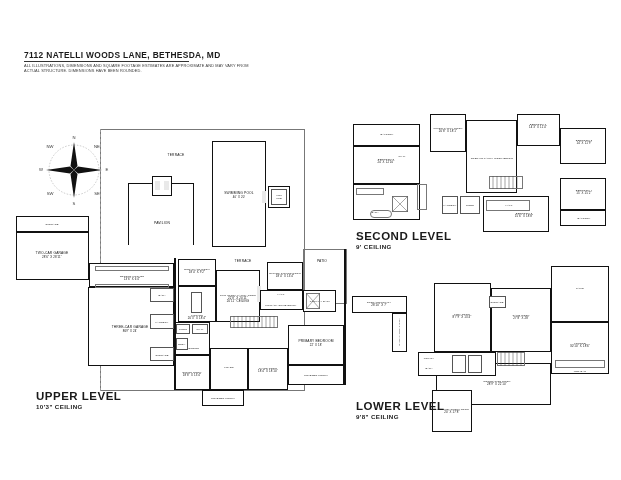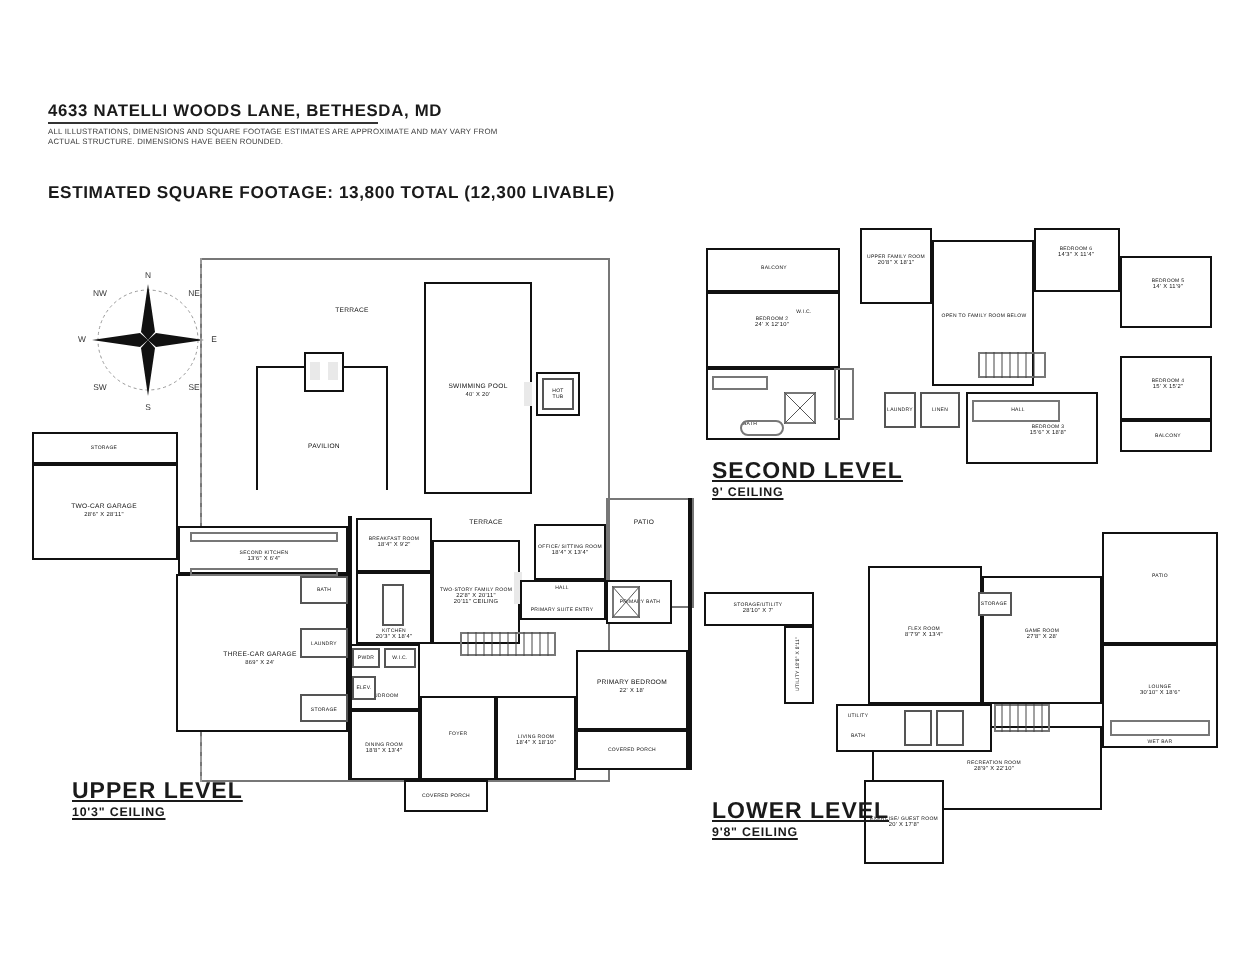--- a/index.html
+++ b/index.html
@@ -18,21 +18,21 @@
   .disc{
     position:absolute;left:24px;top:63px;font-size:3.9px;line-height:5.4px;
     letter-spacing:.12px;width:230px;color:#3a3a3a;
   }
   .sqft{
     position:absolute;left:24px;top:91px;font-size:8.6px;font-weight:bold;
     letter-spacing:.3px;white-space:nowrap;
   }
 
   
-  .lvl{position:absolute;white-space:nowrap;text-decoration:underline;}
+  .lvl{position:absolute;white-space:nowrap;}
   .lvl .t{font-size:11.5px;font-weight:bold;letter-spacing:.5px;}
   .lvl .c{font-size:6.2px;font-weight:bold;letter-spacing:.4px;margin-top:1px;}
   .w{position:absolute;background:#111;}            
   .rm{position:absolute;box-sizing:border-box;border:1.1px solid #111;background:#fff;}
   .rmt{position:absolute;box-sizing:border-box;border:.7px solid #555;background:#fff;}
   .thin{position:absolute;box-sizing:border-box;border:.6px solid #777;}
   .dash{position:absolute;box-sizing:border-box;border:.7px dashed #999;}
   .fill{position:absolute;background:#e9e9e9;}
   .lbl{
     position:absolute;text-align:center;font-size:3.3px;line-height:3.9px;
@@ -55,24 +55,23 @@
     color:#fff;letter-spacing:-.3px;font-family:"Liberation Serif",serif;
   }
   .logo .dot{position:absolute;left:60px;top:5px;width:4px;height:4px;border-radius:50%;background:#f26722;}
   .logo .m{position:absolute;left:69px;top:11px;font-size:7.5px;color:#e6e6e6;letter-spacing:.5px;}
 </style>
 </head>
 <body>
 
 <div id="sheet">
 
-  <div class="addr">4633 NATELLI WOODS LANE, BETHESDA, MD</div>
+  <div class="addr">7112 NATELLI WOODS LANE, BETHESDA, MD</div>
   <div class="addr-rule"></div>
   <div class="disc">ALL ILLUSTRATIONS, DIMENSIONS AND SQUARE FOOTAGE ESTIMATES ARE APPROXIMATE AND MAY VARY FROM ACTUAL STRUCTURE. DIMENSIONS HAVE BEEN ROUNDED.</div>
-  <div class="sqft">ESTIMATED SQUARE FOOTAGE: 13,800 TOTAL (12,300 LIVABLE)</div>
 
   <div class="compass">
     <svg width="72" height="72" viewBox="0 0 72 72">
       <circle cx="36" cy="36" r="25" fill="none" stroke="#999" stroke-width=".5" stroke-dasharray="1.5 1.5"></circle>
       <g fill="#111">
         <path d="M36 8 L39.5 32 L36 36 L32.5 32 Z"></path>
         <path d="M36 64 L39.5 40 L36 36 L32.5 40 Z"></path>
         <path d="M8 36 L32 39.5 L36 36 L32 32.5 Z"></path>
         <path d="M64 36 L40 39.5 L36 36 L40 32.5 Z"></path>
         <path d="M56 16 L40 32 L36 36 L40.5 31.5 Z" opacity=".9"></path>

